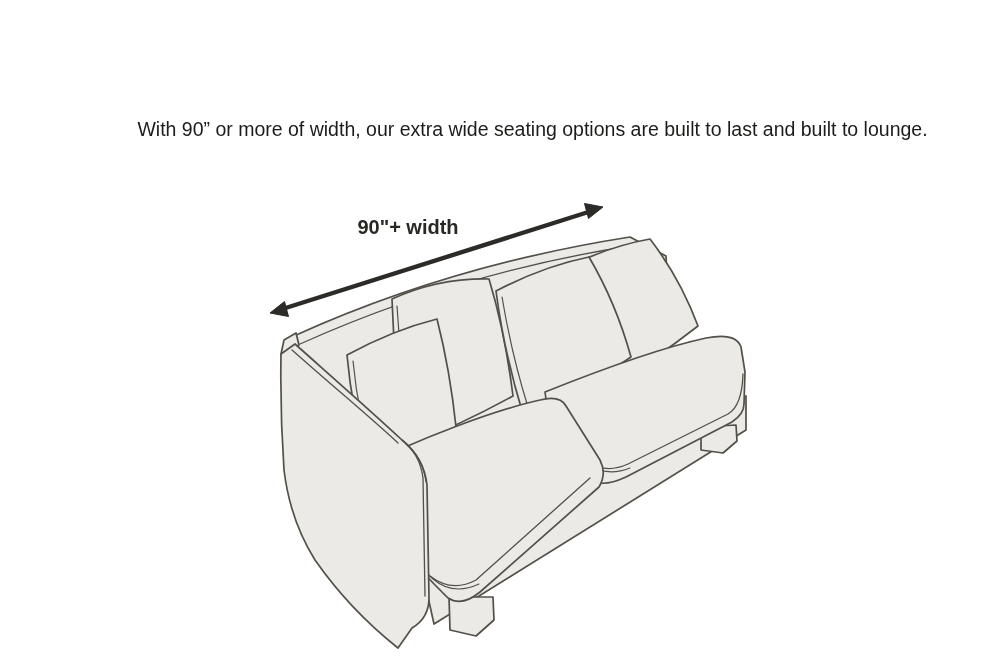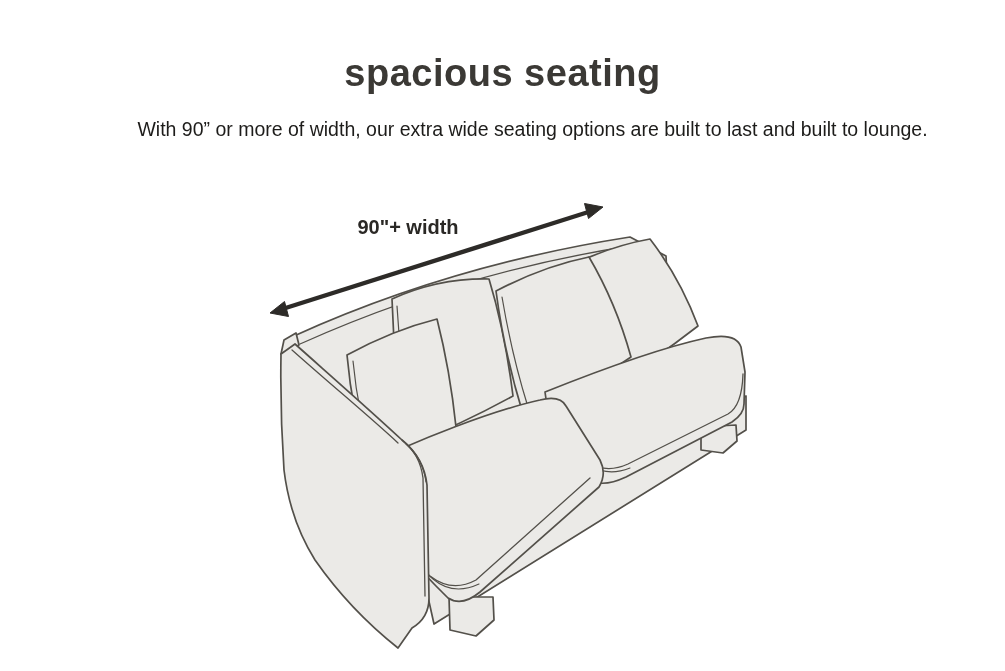--- a/index.html
+++ b/index.html
@@ -53,21 +53,20 @@
     top: 193px;
     width: 530px;
     height: 478px;
   }
 </style>
 </head>
 <body>
 
 <div class="stage">
 
-  <div class="title">spacious seating</div>
 
   <div class="desc">
     <div>With 90” or more of width, our extra wide seating options are built to last and built to lounge.</div>
   </div>
 
   <div class="dim-label">90"+ width</div>
 
   <svg class="illustration" viewBox="253 193 530 478" xmlns="http://www.w3.org/2000/svg">
 
     <g stroke="#2d2b28" fill="#2d2b28">

